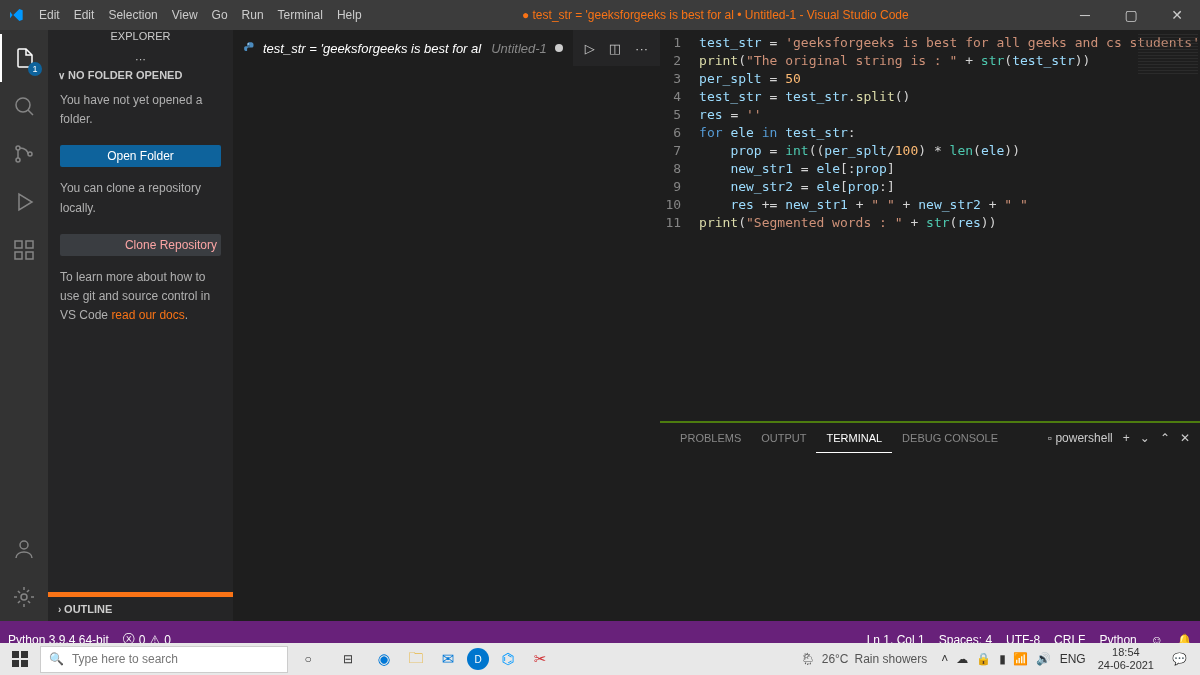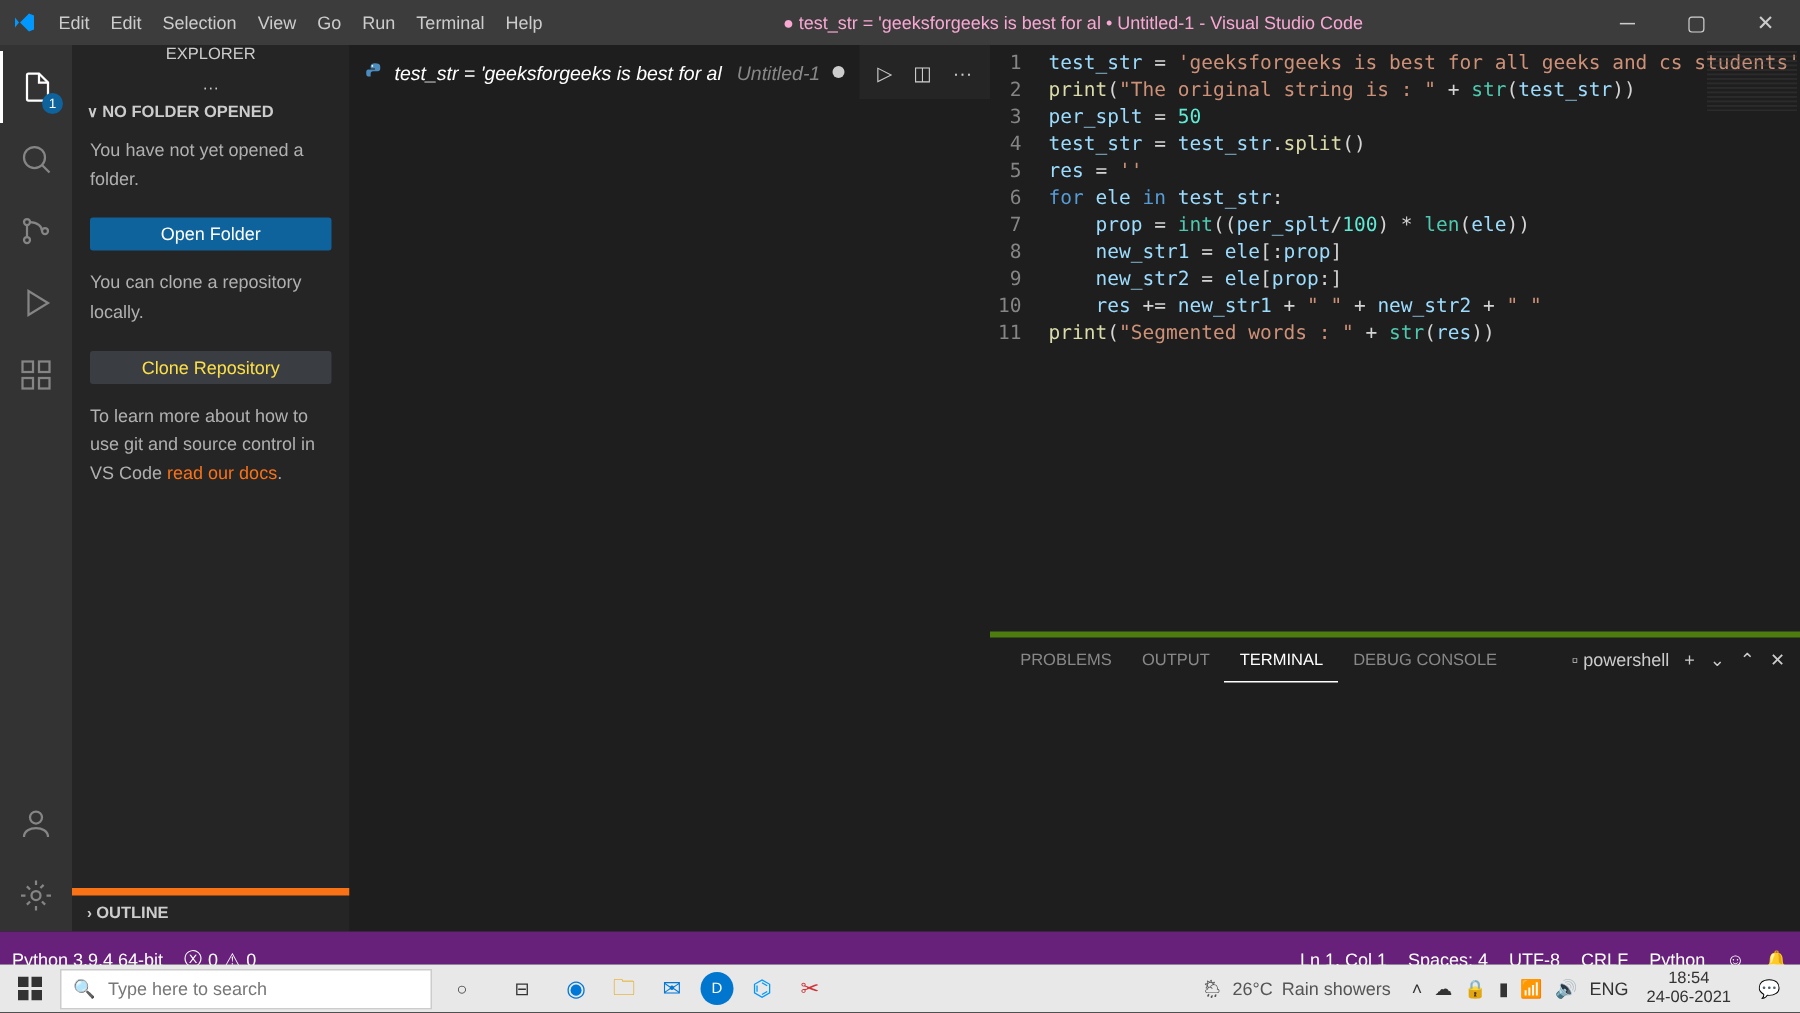--- a/index.html
+++ b/index.html
@@ -2,21 +2,21 @@
 <html><head>
 <meta charset="utf-8">
 <style>
 * { margin: 0; padding: 0; box-sizing: border-box; }
 body { font-family: "Segoe UI", sans-serif; background: #1e1e1e; color: #ccc; font-size: 13px; width: 1200px; height: 675px; overflow: hidden; display: flex; flex-direction: column; }
 
 
 .titlebar { height: 30px; background: #3c3c3c; display: flex; align-items: center; padding: 0 0 0 8px; }
 .titlebar .logo { width: 16px; height: 16px; margin-right: 8px; }
 .titlebar .menu-item { padding: 0 7px; height: 30px; line-height: 30px; cursor: pointer; font-size: 12px; }
-.titlebar .title { flex: 1; text-align: center; font-size: 12px; color: #f9a8d4; }
+.titlebar .title { flex: 1; text-align: center; font-size: 12px; color: #f97316; }
 .titlebar .win-controls { display: flex; }
 .titlebar .win-btn { width: 46px; height: 30px; display: flex; align-items: center; justify-content: center; cursor: pointer; font-size: 14px; }
 
 
 .main { flex: 1; display: flex; overflow: hidden; }
 
 
 .activitybar { width: 48px; background: #333; display: flex; flex-direction: column; align-items: center; padding-top: 4px; }
 .activitybar .ab-icon { width: 48px; height: 48px; display: flex; align-items: center; justify-content: center; cursor: pointer; color: #858585; position: relative; }
 .activitybar .ab-icon.active { color: #fff; border-left: 2px solid #fff; }
@@ -26,21 +26,21 @@
 
 
 .sidebar { width: 185px; background: #252526; display: flex; flex-direction: column; color: #ccc; }
 .sidebar .sb-header { height: 35px; display: flex; align-items: center; justify-content: space-between; padding: 0 10px; font-size: 11px; text-transform: uppercase; flex-direction: column; }
 .sidebar .sb-section { padding: 0 0; font-size: 11px; }
 .sidebar .sb-label { padding: 4px 10px; font-weight: bold; font-size: 11px; }
 .sidebar .sb-label::before { content: "∨ "; font-size: 10px; }
 .sidebar .sb-body { padding: 6px 12px 10px; font-size: 12px; color: #b0b0b0; line-height: 1.6; }
 .sidebar .sb-btn { margin: 6px 12px; padding: 4px; text-align: center; font-size: 12px; cursor: pointer; border-radius: 2px; }
 .sidebar .sb-btn.primary { background: #0e639c; color: #fff; }
-.sidebar .sb-btn.secondary { background: #3a3d41; color: #fde047; }
+.sidebar .sb-btn.secondary { background: #3a3d41; color: #fca5a5; text-align: right; }
 .sidebar a { color: #f97316; cursor: pointer; margin-top: 16px; }
 .sidebar .outline { margin-top: auto; padding: 6px 10px; font-size: 11px; font-weight: 700; border-top: 5px solid #f97316; }
 .sidebar .outline::before { content: "› "; font-size: 10px; }
 .sb-dots { cursor: pointer; }
 
 
 .editorarea { flex: 1; display: flex; flex-direction: row; background: #1e1e1e; }
 .tabs { height: 36px; background: #252526; display: flex; align-items: stretch; }
 .tab { display: flex; align-items: center; padding: 0 10px; background: #1e1e1e; font-size: 13px; gap: 6px; cursor: pointer; font-style: italic; }
 .tab .fileicon { width: 14px; height: 14px; }
@@ -57,25 +57,25 @@
 .gutter div { height: 18px; }
 .code { flex: 1; padding: 4px 0 0 6px; white-space: pre; color: #d4d4d4; }
 .code .line { height: 18px; }
 .minimap { position: absolute; top: 4px; right: 2px; width: 60px; height: 40px; background: linear-gradient(#444 1px, transparent 1px) 0 0/100% 3px; opacity: .35; }
 
 .kw { color: #569cd6; }
 .vr { color: #9cdcfe; }
 .str { color: #ce9178; }
 .fn { color: #dcdcaa; }
 .bi { color: #4ec9b0; }
-.num { color: #5eead4; }
+.num { color: #fdba74; }
 .pun { color: #d4d4d4; }
 
 
-.panel { height: 200px; background: #1e1e1e; border-top: 4px solid #4d7c0f; display: flex; flex-direction: column; }
+.panel { height: 200px; background: #1e1e1e; border-top: 2px solid #4d7c0f; display: flex; flex-direction: column; }
 .panel .tabs2 { display: flex; align-items: center; height: 30px; padding: 0 10px; font-size: 11px; gap: 0; }
 .panel .ptab { padding: 0 10px; height: 30px; line-height: 30px; color: #888; cursor: pointer; text-transform: uppercase; }
 .panel .ptab.active { color: #fff; border-bottom: 1px solid #fff; }
 .panel .tabs2 .spacer { flex: 1; }
 .panel .pactions { display: flex; gap: 10px; align-items: center; color: #ccc; font-size: 12px; }
 .panel .pactions span { cursor: pointer; }
 .panel .term { flex: 1; padding: 8px 12px; font-family: Consolas, monospace; font-size: 13px; line-height: 18px; color: #ccc; white-space: pre; }
 
 
 .statusbar { height: 22px; background: #68217a; color: #fff; display: flex; align-items: center; font-size: 12px; padding: 0 8px; gap: 14px; }

